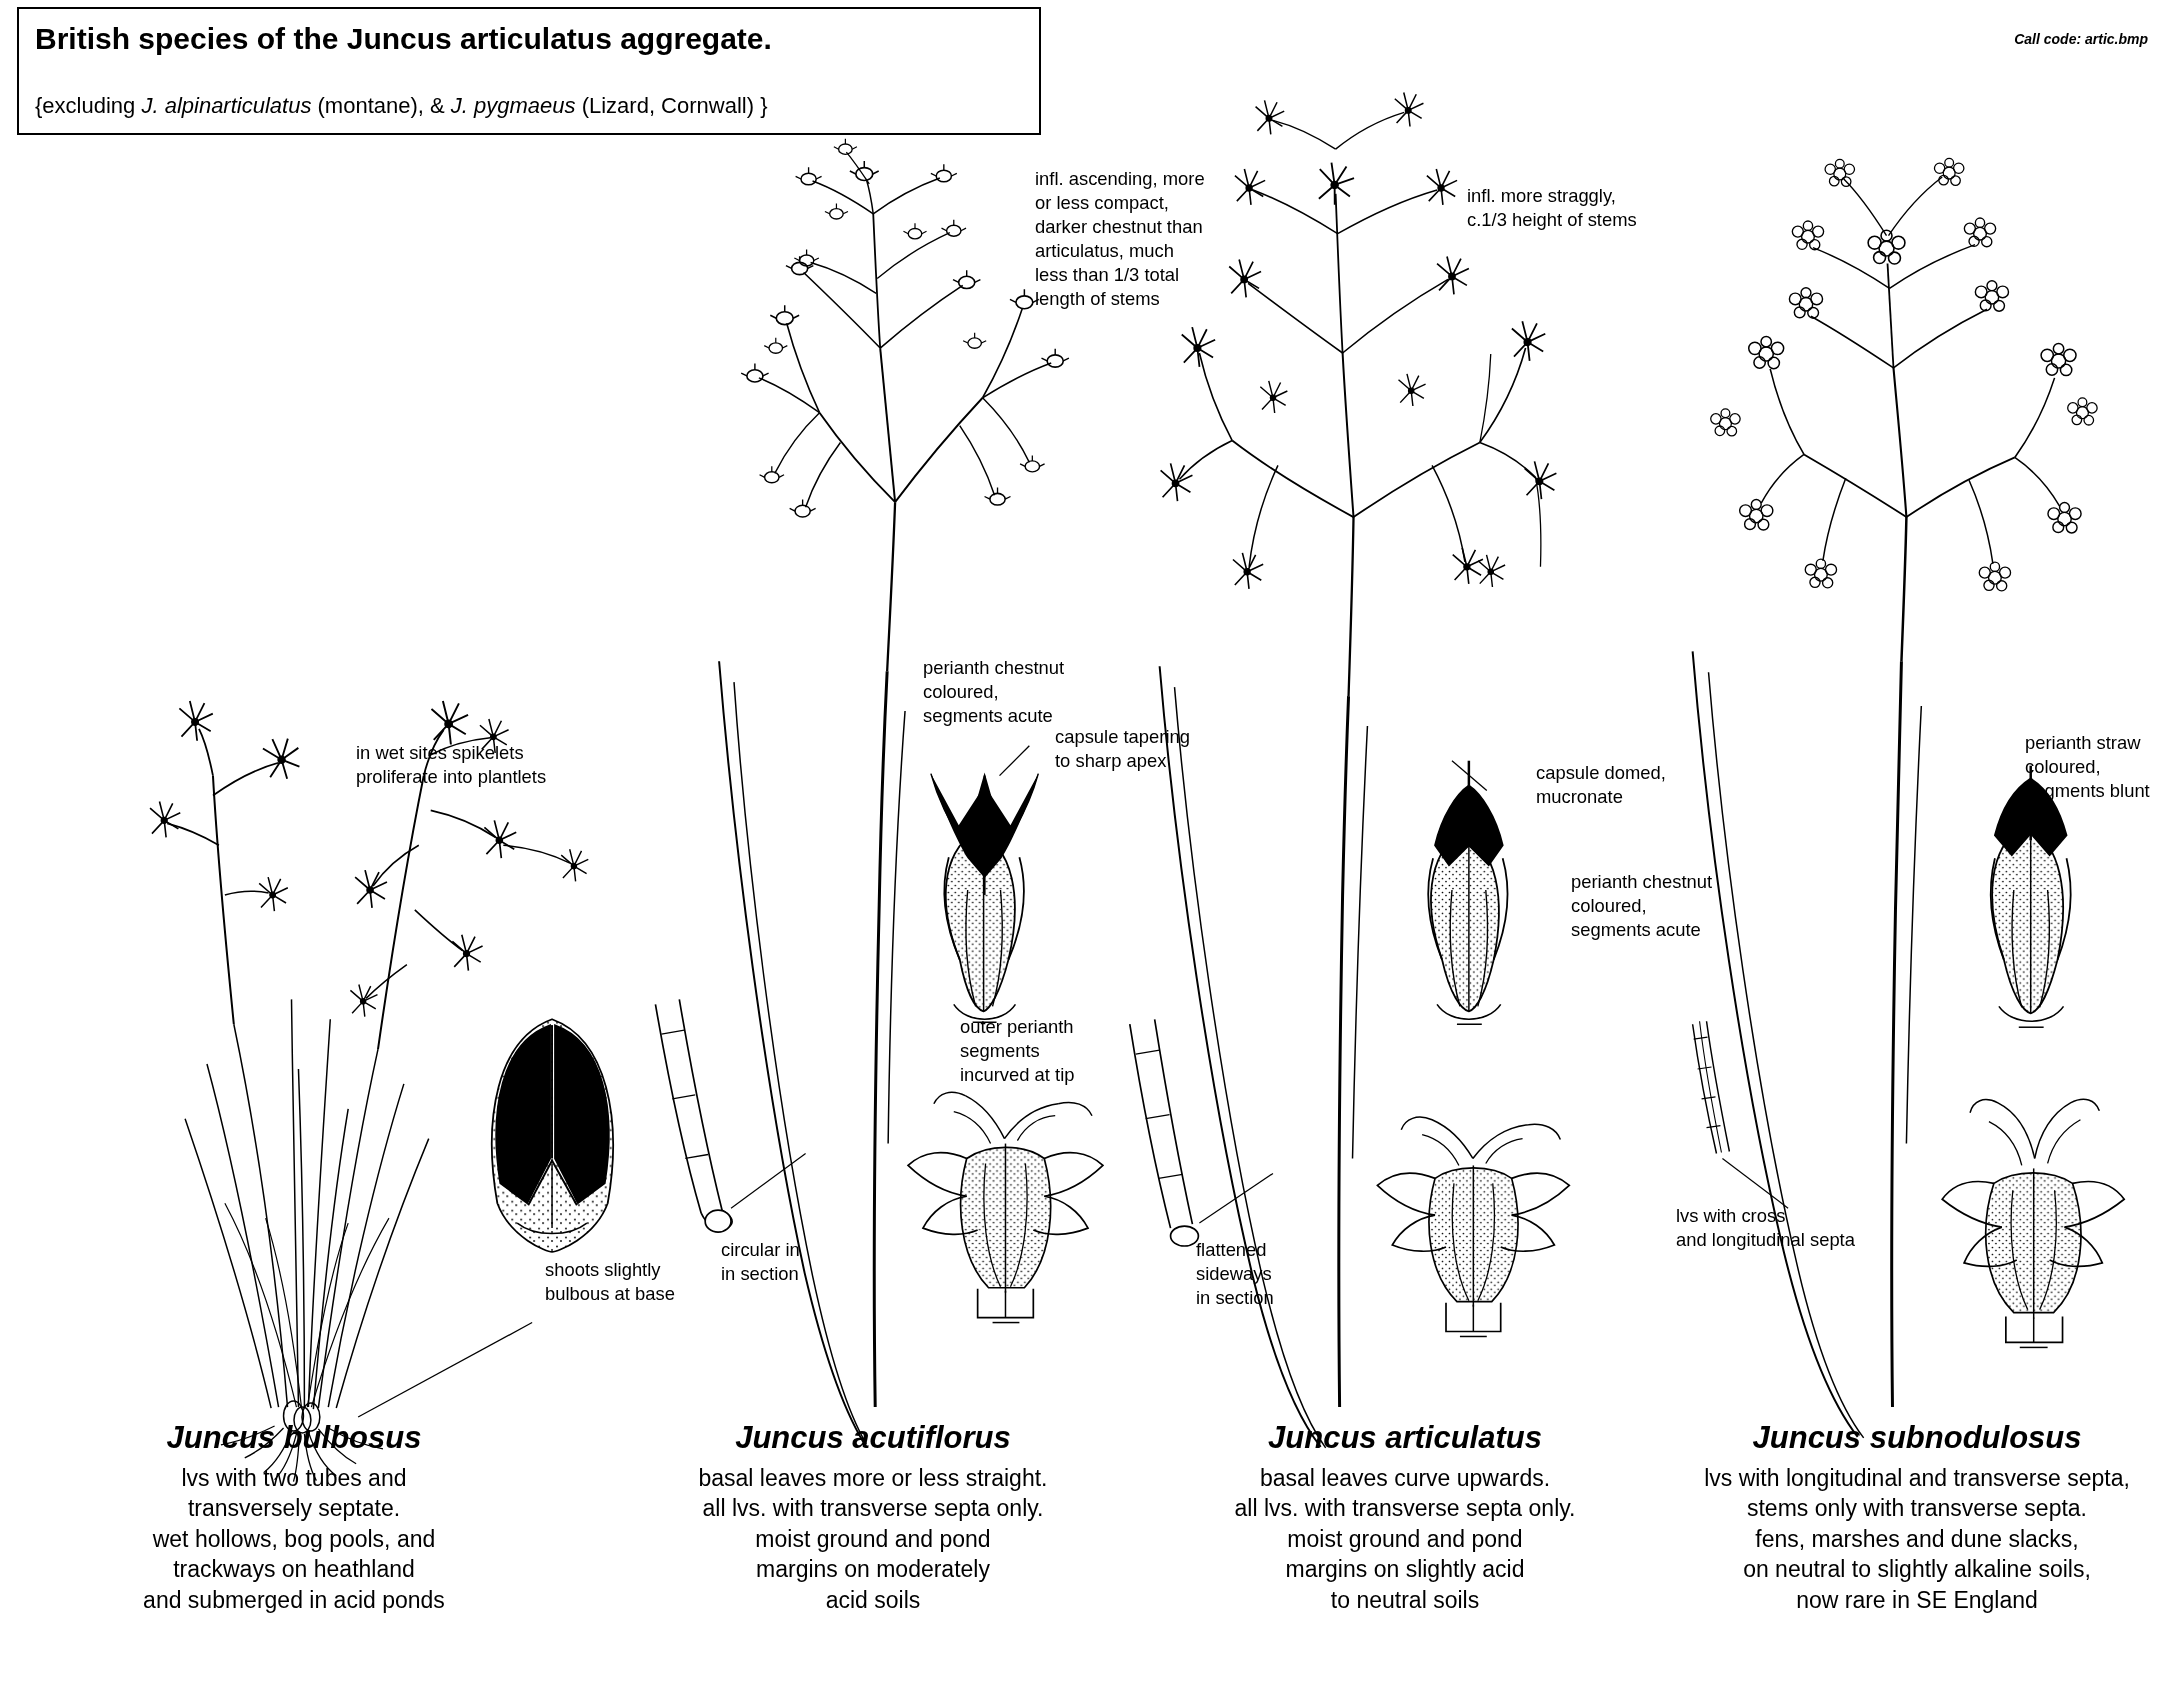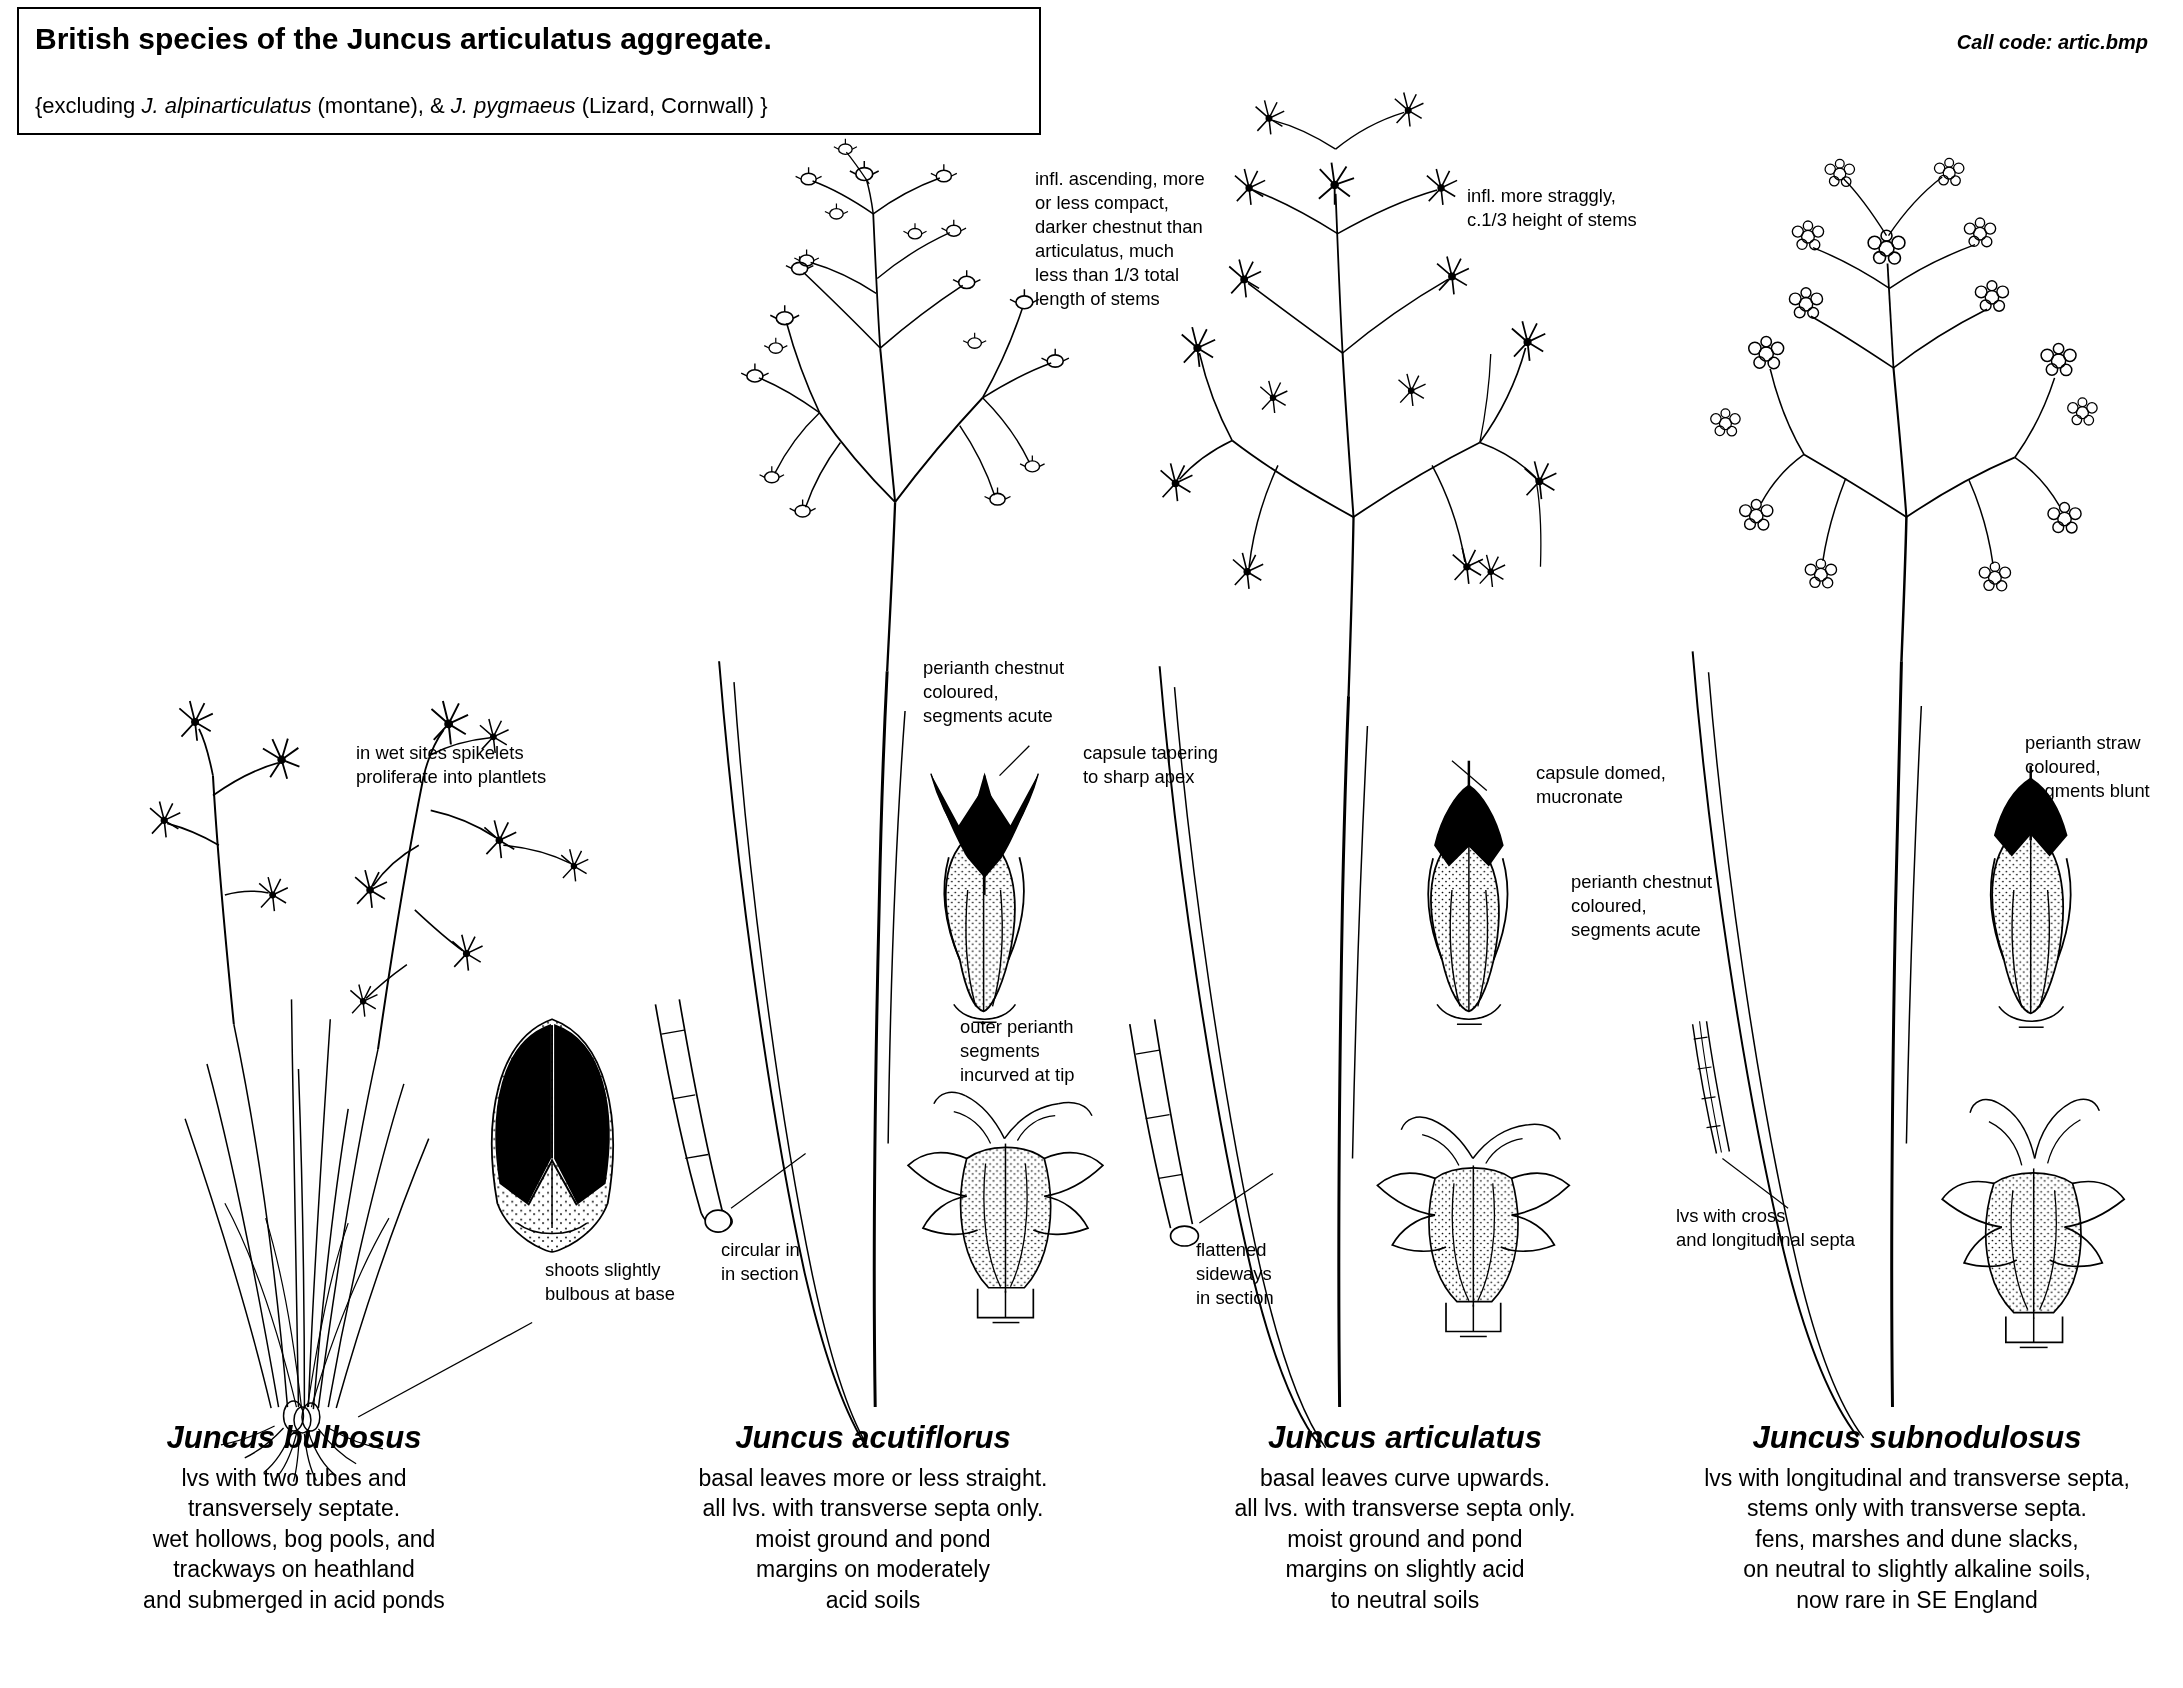--- a/index.html
+++ b/index.html
@@ -42,21 +42,21 @@
     top: 84px;
     font-size: 22px;
     white-space: nowrap;
   }
   .title-sub i { font-style: italic; }
 
   .call-code {
     position: absolute;
     right: 35px;
     top: 31px;
-    font-size: 20px;
+    font-size: 14px;
     font-style: italic;
     font-weight: bold;
     white-space: nowrap;
   }
 
   
   .anno {
     position: absolute;
     font-size: 18.4px;
     line-height: 1.30;
@@ -628,21 +628,21 @@
 or less compact,
 darker chestnut than
 articulatus, much
 less than 1/3 total
 length of stems</div>
 
 <div class="anno" style="left:923px; top:656px; width:184px;">perianth chestnut
 coloured,
 segments acute</div>
 
-<div class="anno" style="left:1055px; top:741px; width:164px;margin-left:28px;">capsule tapering
+<div class="anno" style="left:1055px; top:725px; width:164px;">capsule tapering
 to sharp apex</div>
 
 <div class="anno" style="left:960px; top:1015px; width:164px;">outer perianth
 segments
 incurved at tip</div>
 
 <div class="anno" style="left:721px; top:1238px; width:129px;">circular in
 in section</div>
 
 <div class="anno" style="left:1467px; top:184px; width:209px;">infl. more straggly,

